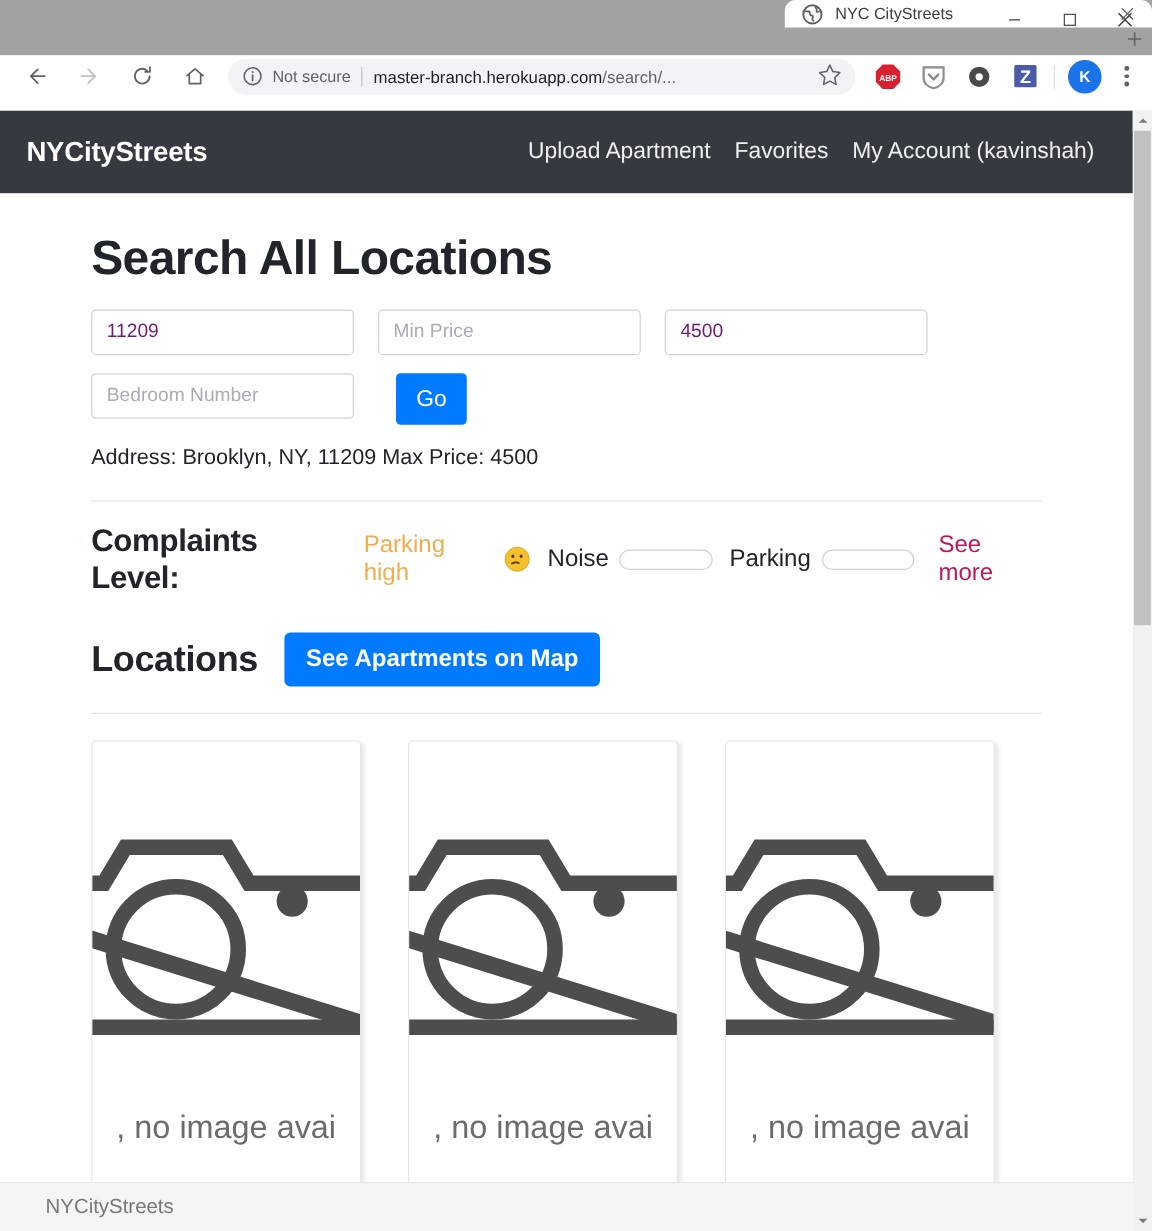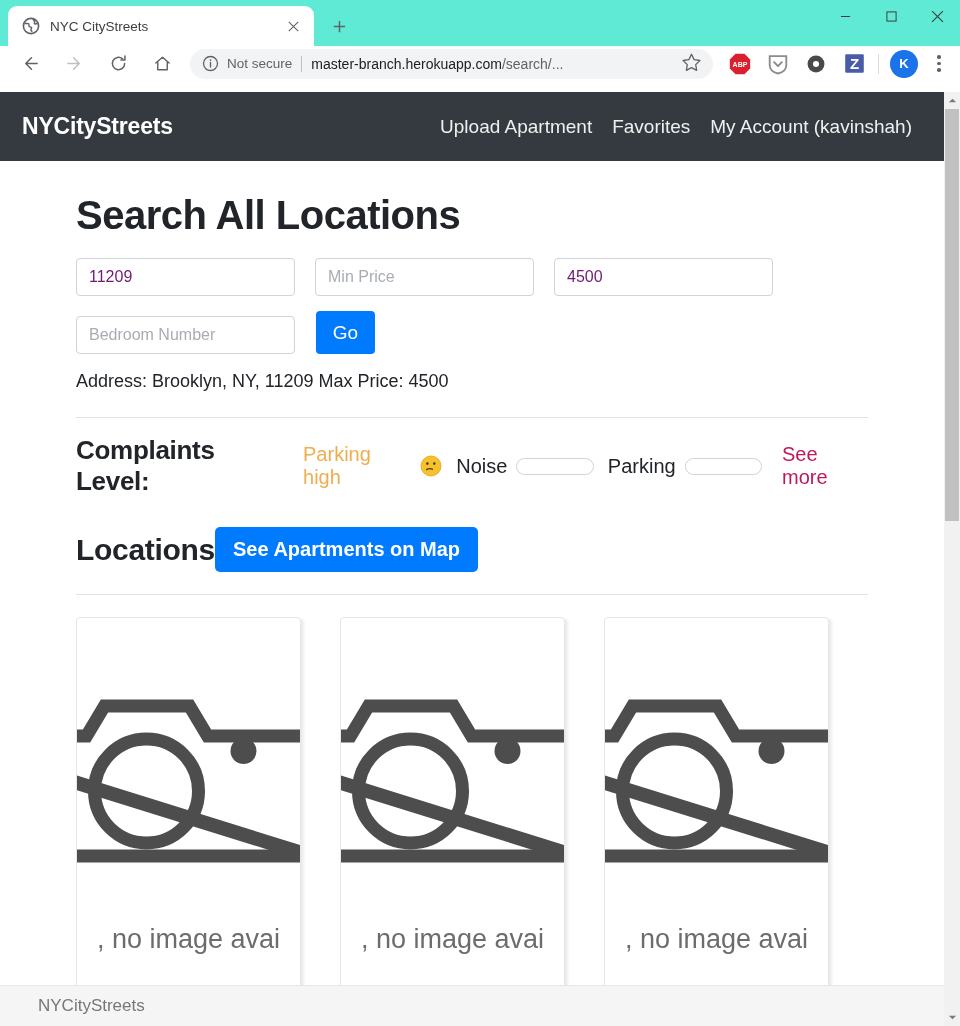--- a/index.html
+++ b/index.html
@@ -6,22 +6,22 @@
   html, body {
     width: 960px; height: 1026px;
     font-family: "Liberation Sans", sans-serif;
     overflow: hidden; background: #fff;
   }
 
   
   .browser { width: 960px; height: 1026px; position: relative; }
 
   .titlebar {
-    height: 46px; background: #5eead4;
-    display: flex; align-items: flex-end; position: relative;
+    height: 46px; background: #a3a3a3;
+    display: flex; align-items: flex-end; position: relative; flex-direction: column;
   }
   .tab {
     margin-left: 8px; width: 306px; height: 40px;
     background: #fff; border-radius: 9px 9px 0 0;
     display: flex; align-items: center; padding: 0 10px;
     position: relative;
   }
   .tab-favicon {
     width: 18px; height: 18px; margin-right: 10px; margin-left: 4px;
     flex: 0 0 18px;
@@ -134,21 +134,21 @@
   .finput::placeholder { color: #a8adb3; }
   .finput.w1 { width: 219px; }
   .finput.w2 { width: 219px; }
   .finput.w3 { width: 219px; }
   .go-btn {
     height: 43px; min-width: 59px; background: #007bff; color: #fff;
     border: none; border-radius: 4px; font-size: 19px;
     font-family: "Liberation Sans", sans-serif; cursor: pointer;
     padding: 0 14px; margin-left: 21px; align-self: flex-start;
   }
-  .form-row2 { display: flex; margin-top: 15px; align-items: flex-end; }
+  .form-row2 { display: flex; margin-top: 15px; align-items: flex-start; gap: 14px; }
 
   h2.results-title {
     font-size: 32px; font-weight: 600; color: #212529;
     margin-top: 42px; letter-spacing: -0.3px;
   }
   .addr-line { font-size: 18px; color: #212529; margin-top: 17px; }
 
   hr.rule { border: none; border-top: 1px solid #e3e3e3; margin: 25px 0 0 0; }
 
   .complaints {
@@ -165,21 +165,21 @@
   .meter {
     width: 78px; height: 17px; border: 1px solid #ced4da; border-radius: 9px;
     margin-left: 9px; background: #fff; overflow: hidden; position: relative;
   }
   .meter-fill { height: 100%; background: #e04e10; border-radius: 9px 0 0 9px; }
   .see-more { font-size: 20px; color: #1b7eff; margin-left: 20px; }
 
   .locations-row { display: flex; align-items: center; margin-top: 30px; }
   .locations-label { font-size: 30px; font-weight: 600; color:#212529; letter-spacing:-0.3px;}
   .map-btn {
-    background: #007bff; color: #fff; border: none;
+    margin-left: 22px; background: #007bff; color: #fff; border: none;
     border-radius: 5px; height: 45px; padding: 0 18px; font-size: 20px;
     font-weight: 600; font-family: "Liberation Sans", sans-serif; cursor: pointer;
   }
 
   .cards { display: flex; gap: 0; margin-top: 22px; }
   .card {
     width: 236px; margin-right: 39px; background: #fff;
     border: 1px solid #e6e6e6; border-radius: 4px;
     box-shadow: 3px 2px 3px rgba(0,0,0,0.08);
     height: 380px; overflow: hidden; position: relative;

